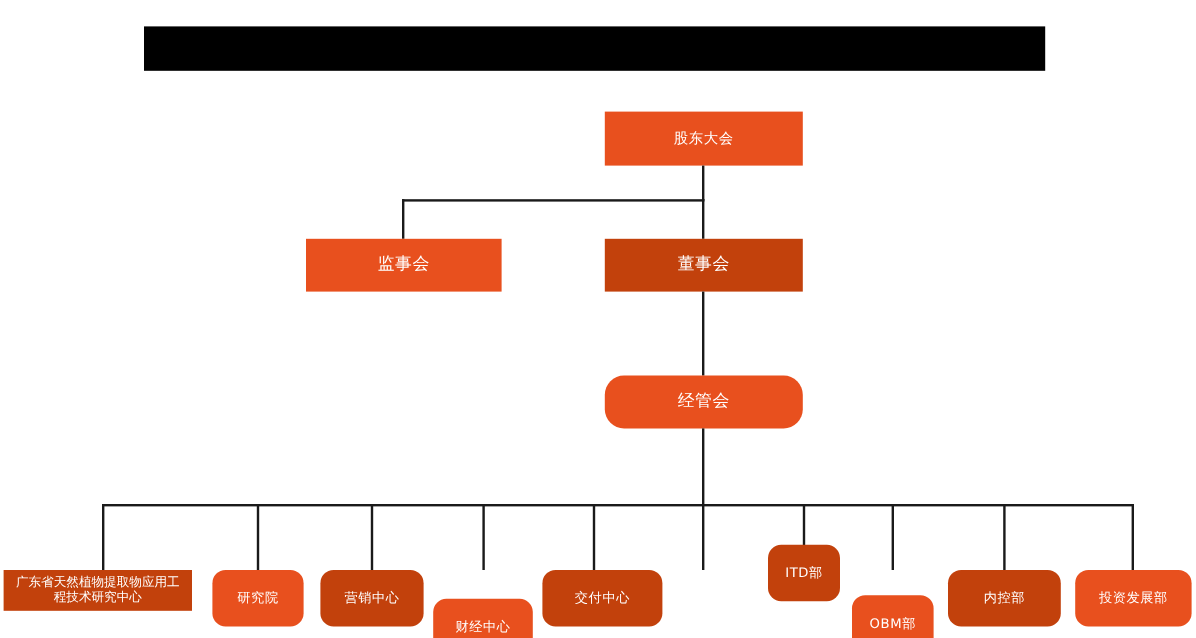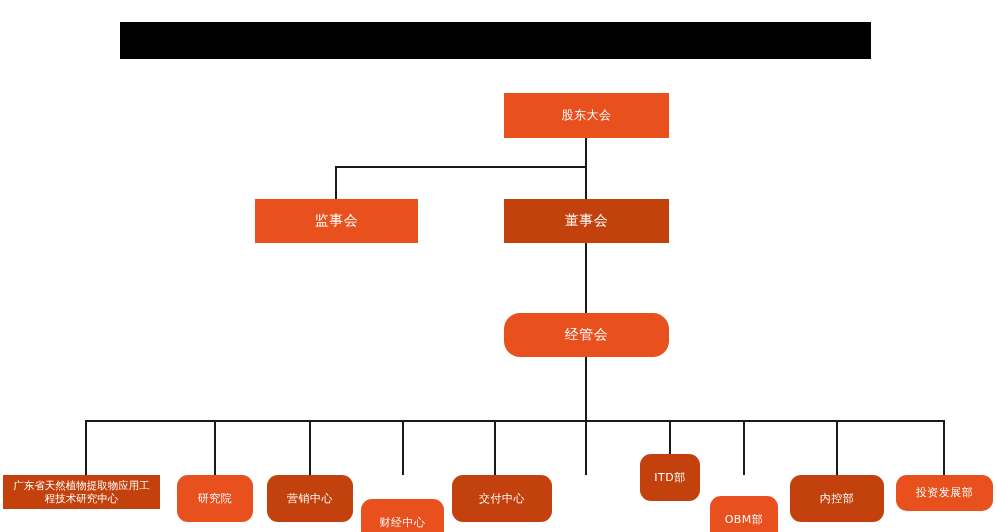--- a/index.html
+++ b/index.html
@@ -98,15 +98,15 @@
 
   <div class="node node-secondary node-sm" style="left:452px; top:475px; width:100px; height:47px;">交付中心</div>
 
 
   <div class="node node-secondary node-sm" style="left:640px; top:454px; width:60px; height:47px;">ITD部</div>
 
   <div class="node node-primary node-sm" style="left:710px; top:475px; width:68px; height:47px;margin-top:21px;">OBM部</div>
 
   <div class="node node-secondary node-sm" style="left:790px; top:475px; width:94px; height:47px;">内控部</div>
 
-  <div class="node node-primary node-sm" style="left:896px; top:475px; width:97px; height:36px;">投资发展部</div>
+  <div class="node node-primary node-sm" style="left:896px; top:475px; width:97px; height:47px;">投资发展部</div>
 
 </div>
 
 </body></html>

